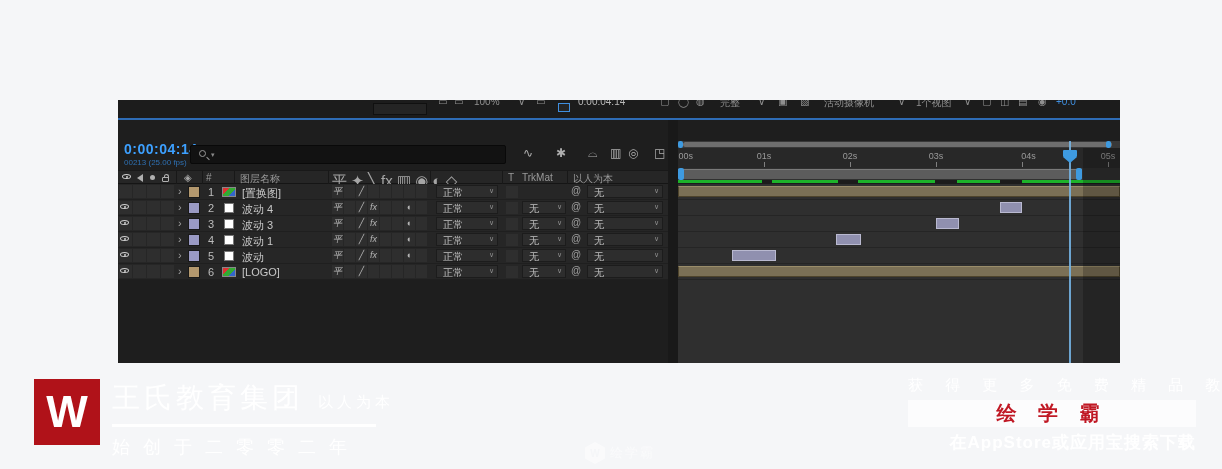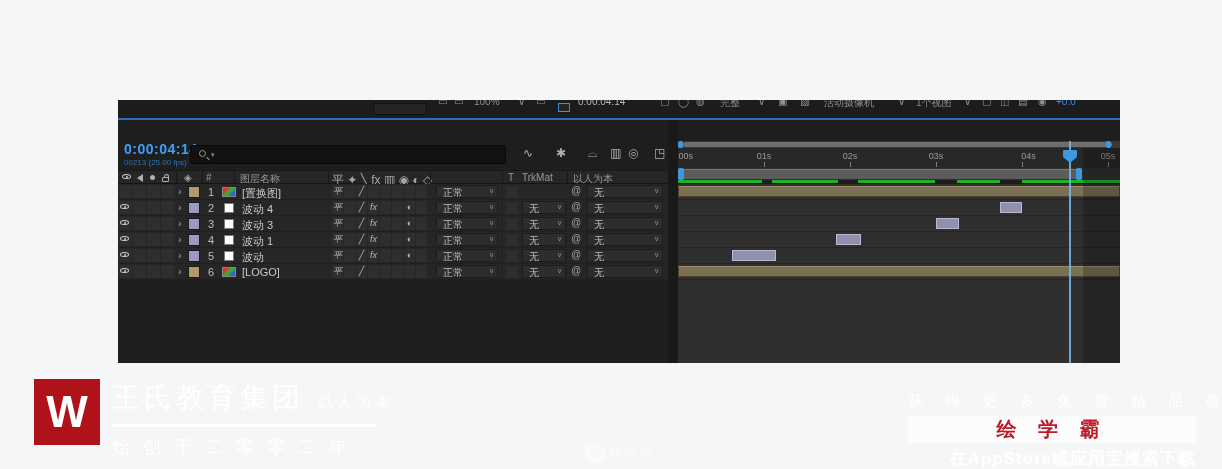--- a/index.html
+++ b/index.html
@@ -33,21 +33,21 @@
   .searchbox{position:absolute;left:72px;top:45px;width:316px;height:19px;background:#121212;border:1px solid #090909;border-radius:2px;}
   .mag{position:absolute;left:8px;top:4px;width:7px;height:7px;border:1px solid #9a9a9a;border-radius:50%;}
   .mag::after{content:"";position:absolute;left:6px;top:7px;width:4px;height:1px;background:#9a9a9a;transform:rotate(45deg);}
   .mag-car{position:absolute;left:20px;top:5px;color:#8a8a8a;font-size:7px;}
   .tl-icons span{position:absolute;top:46px;font-size:12px;color:#aeaeae;}
 
   
   .colhead{position:absolute;left:0;top:70px;width:1002px;height:14px;background:#262626;border-top:1px solid #191919;border-bottom:1px solid #151515;font-size:10px;color:#9a9a9a;}
   .colhead .tx{position:absolute;top:1px;}
   .vdiv{position:absolute;top:0;width:1px;height:14px;background:#181818;}
-  .swhead{letter-spacing:0;font-size:12px;color:#a5a5a5;}
+  .swhead{letter-spacing:0;font-size:15px;color:#a5a5a5;}
 
   
   .lrow{position:absolute;left:0;width:550px;height:16px;background:#262626;border-bottom:1px solid #1f1f1f;font-size:11px;color:#c8c8c8;}
   .cell{position:absolute;top:1px;width:13px;height:13px;background:#2e2e2e;}
   .i-eye{position:absolute;left:1px;top:3px;width:9px;height:5px;border:1px solid #cfcfcf;border-radius:50%;}
   .i-eye::after{content:"";position:absolute;left:2.5px;top:0.5px;width:2px;height:2px;background:#cfcfcf;border-radius:50%;}
   .expander{position:absolute;left:60px;top:1px;color:#a0a0a0;font-size:11px;}
   .labelsq{position:absolute;left:70px;top:2px;width:12px;height:12px;border:1px solid #191919;}
   .lnum{position:absolute;left:90px;top:2px;color:#bdbdbd;}
   .ficon{position:absolute;left:104px;top:3px;width:14px;height:10px;border:1px solid #888;
@@ -102,21 +102,21 @@
   .wm{color:#fff;}
   .wm-left{position:absolute;left:34px;top:379px;display:flex;gap:12px;}
   .wm-logo{width:66px;height:66px;background:#b01219;display:flex;align-items:center;justify-content:center;}
   .wm-logo b{color:#fff;font-size:44px;line-height:1;}
   .wm-l-col{width:272px;}
   .wm-l-r1{display:flex;align-items:baseline;}
   .wm-company{font-size:28px;letter-spacing:4px;white-space:nowrap;}
   .wm-slogan{font-size:15px;letter-spacing:4px;margin-left:14px;white-space:nowrap;}
   .wm-hr{height:3px;background:#fff;margin:7px 0 8px 0;width:264px;}
   .wm-since{font-size:18px;letter-spacing:13px;white-space:nowrap;}
-  .wm-right{position:absolute;left:908px;top:392px;width:288px;text-align:right;}
+  .wm-right{position:absolute;left:908px;top:376px;width:288px;text-align:right;}
   .wm-r1{font-size:15px;letter-spacing:9px;white-space:nowrap;}
   .wm-band{background:#fcfcfd;height:27px;margin:5px 0 4px 0;display:flex;align-items:center;justify-content:center;}
   .wm-brand{color:#c01824;font-size:20px;font-weight:bold;letter-spacing:8px;}
   .wm-r3{font-size:17px;font-weight:bold;letter-spacing:1px;white-space:nowrap;}
   .wm-center{position:absolute;left:585px;top:442px;display:flex;align-items:center;gap:5px;opacity:.5;}
   .wm-hex{width:20px;height:22px;background:#fff;clip-path:polygon(50% 0,100% 25%,100% 75%,50% 100%,0 75%,0 25%);display:flex;align-items:center;justify-content:center;}
   .wm-hex b{color:#f5f6f8;font-size:10px;}
   .wm-c-tx{color:#fff;font-size:13px;letter-spacing:2px;}
 </style>
 </head>

